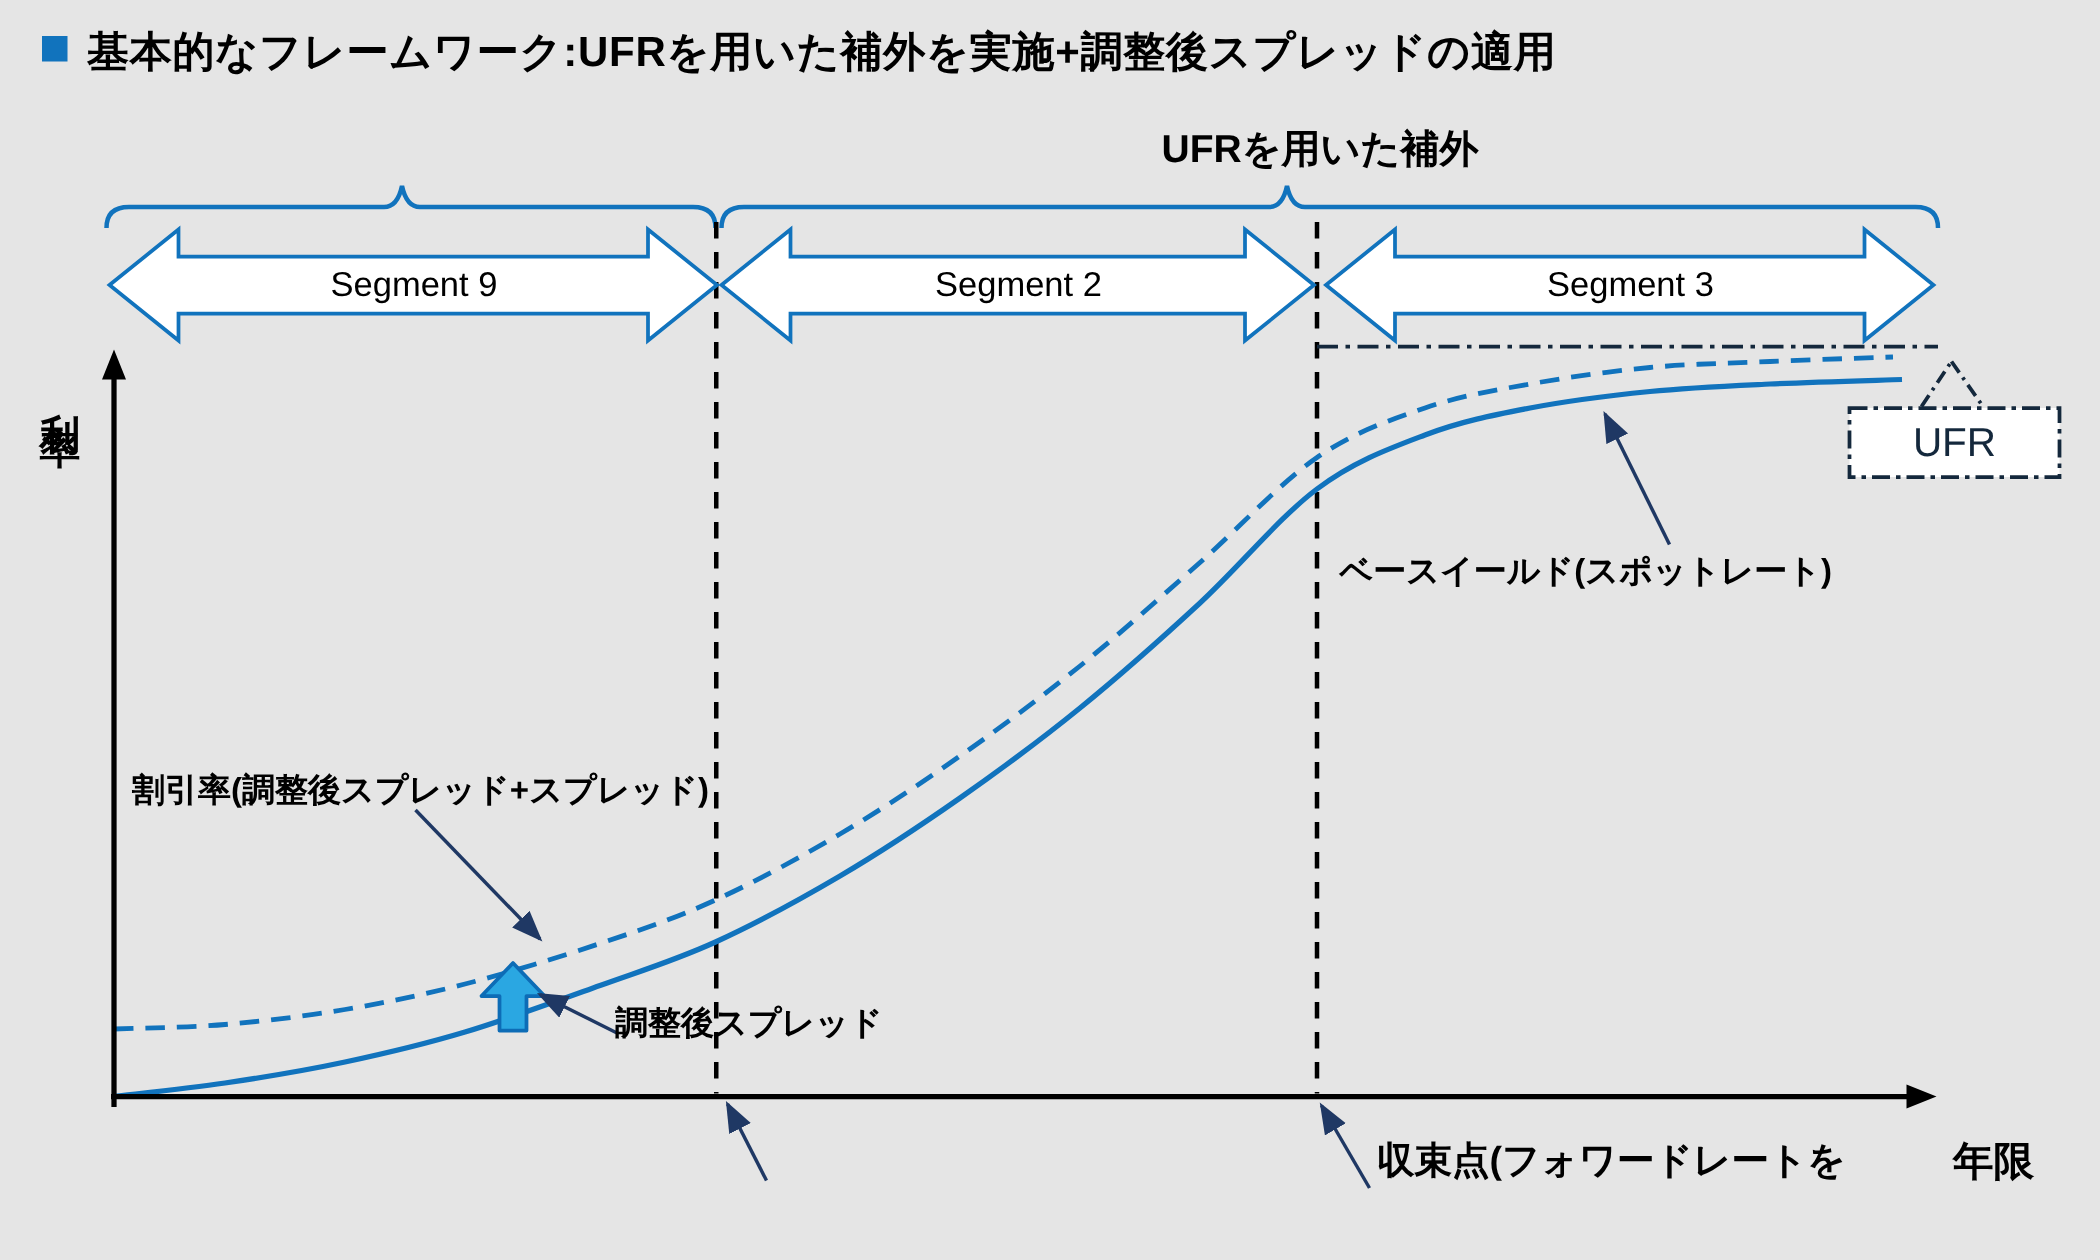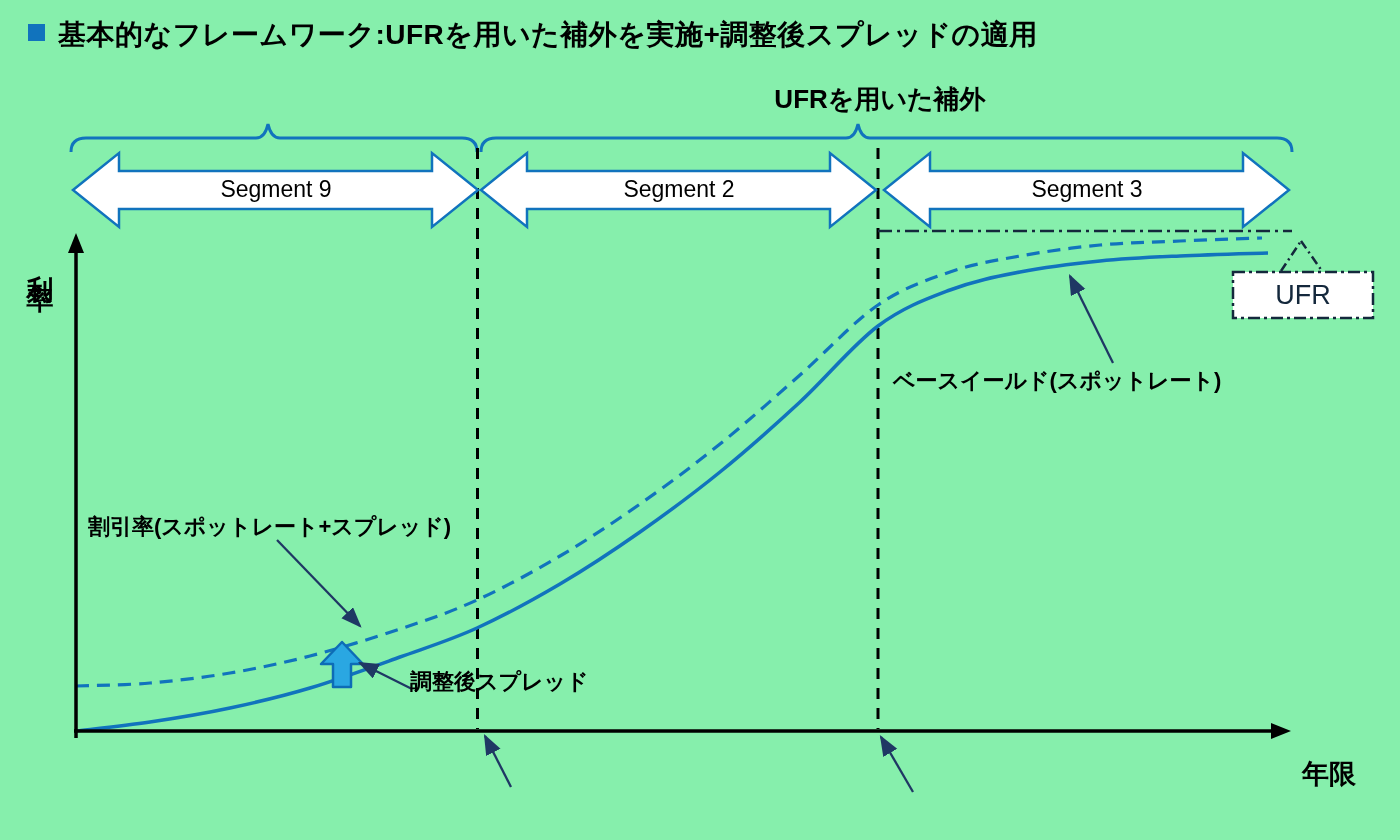--- a/index.html
+++ b/index.html
@@ -1,16 +1,16 @@
 <!DOCTYPE html>
 <html><head>
 <meta charset="utf-8">
 <style>
   html,body{margin:0;padding:0;background:#ffffff;}
-  .canvas{position:relative;width:1400px;height:840px;background:#86efac;overflow:hidden;
+  .canvas{position:relative;width:1400px;height:840px;background:#e5e5e5;overflow:hidden;
           font-family:"Liberation Sans","DejaVu Sans",sans-serif;color:#000;}
   .abs{position:absolute;}
   svg{position:absolute;left:0;top:0;}
   .title-row{left:28px;top:16px;display:flex;align-items:flex-start;gap:13px;}
   .title-bullet{width:17px;height:17px;background:#1173bd;margin-top:8px;flex:0 0 auto;}
   .title-text{font-size:28px;font-weight:600;letter-spacing:.5px;white-space:nowrap;}
   .region-label{font-size:26px;font-weight:600;text-align:center;white-space:nowrap;}
   .seg-label{font-size:23px;font-weight:400;text-align:center;width:200px;}
   .axis-label{font-size:27px;font-weight:700;white-space:nowrap;}
   .ylab{writing-mode:vertical-rl;text-orientation:upright;letter-spacing:8px;}
@@ -71,19 +71,20 @@
   <div class="abs region-label" style="left:715px;top:82px;width:330px;">UFRを用いた補外</div>
 
   <div class="abs seg-label" style="left:176px;top:176px;">Segment 9</div>
   <div class="abs seg-label" style="left:579px;top:176px;">Segment 2</div>
   <div class="abs seg-label" style="left:987px;top:176px;">Segment 3</div>
 
   <div class="abs axis-label ylab" style="left:22px;top:254px;">利率</div>
   <div class="abs axis-label" style="left:1302px;top:756px;">年限</div>
 
   <div class="abs ann" style="left:893px;top:366px;">ベースイールド(スポットレート)</div>
-  <div class="abs ann" style="left:88px;top:512px;">割引率(スポットレート+スプレッド)</div>
+  <div class="abs ann" style="left:88px;top:512px;">割引率(調整後スプレッド+スプレッド)</div>
   <div class="abs ann" style="left:410px;top:667px;">調整後スプレッド</div>
   <div class="abs ann-big" style="left:918px;top:758px;">
+    <div>収束点(フォワードレートを</div>
   </div>
   <div class="abs ufr-text">UFR</div>
 
 </div>
 
 </body></html>

